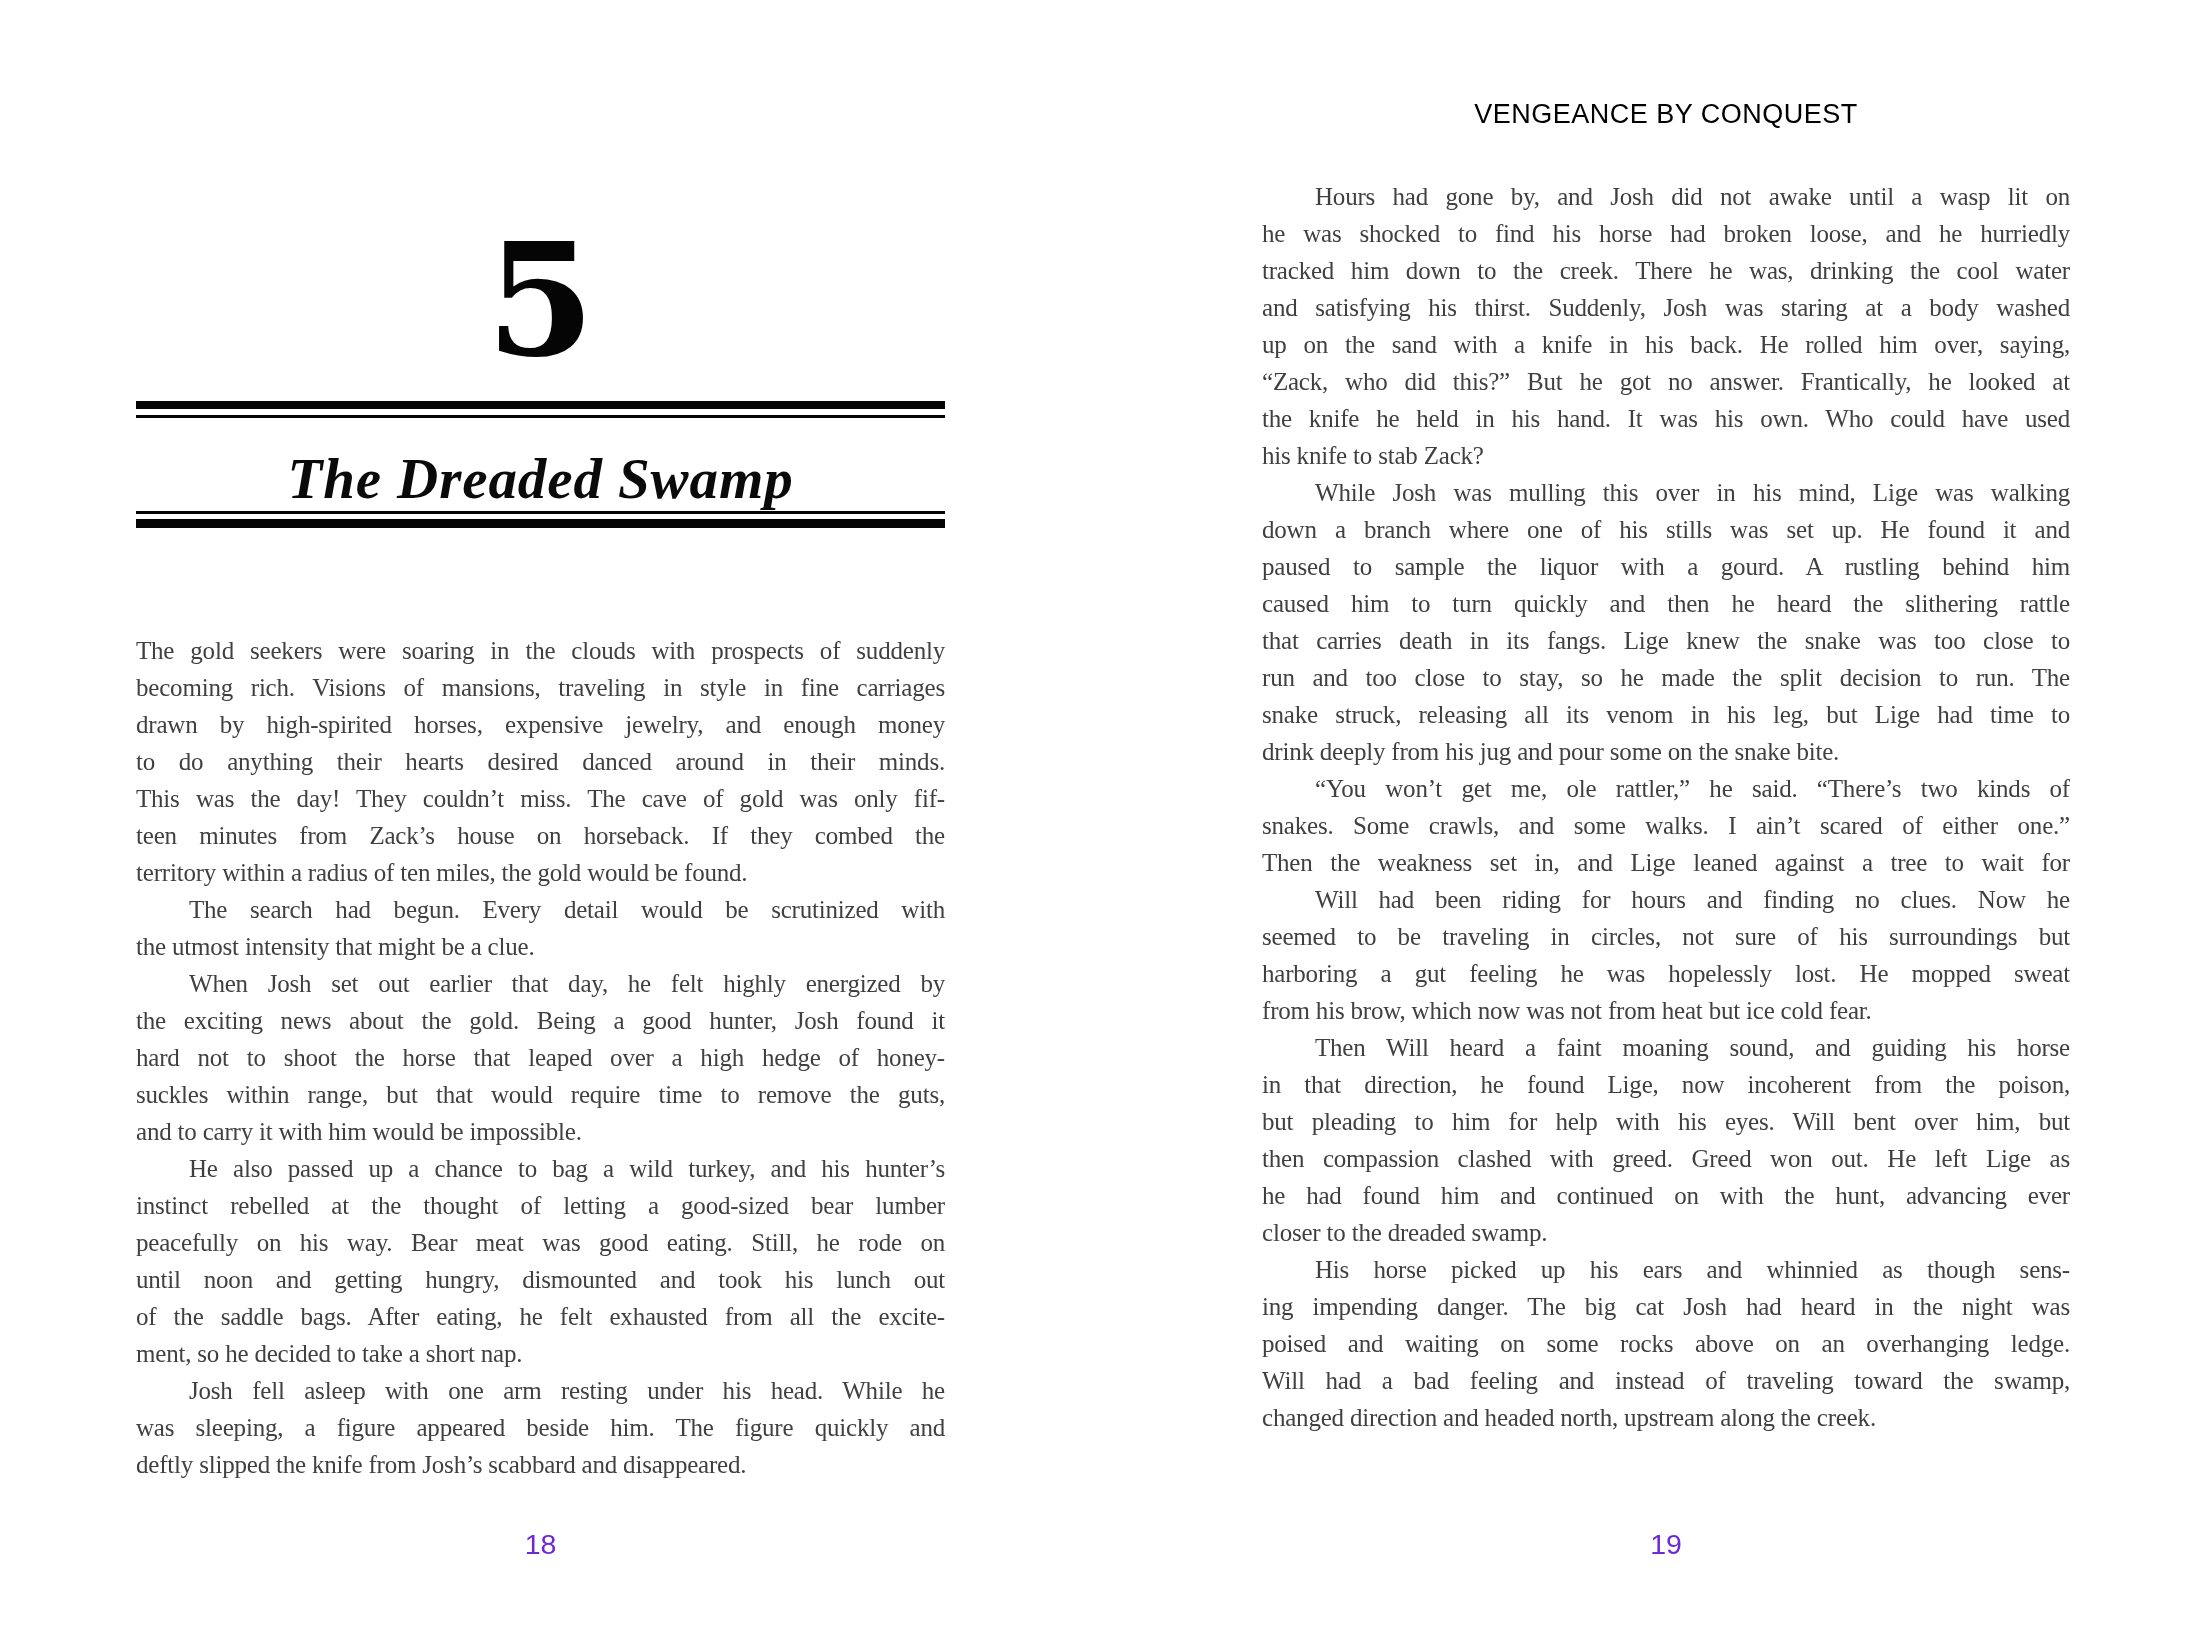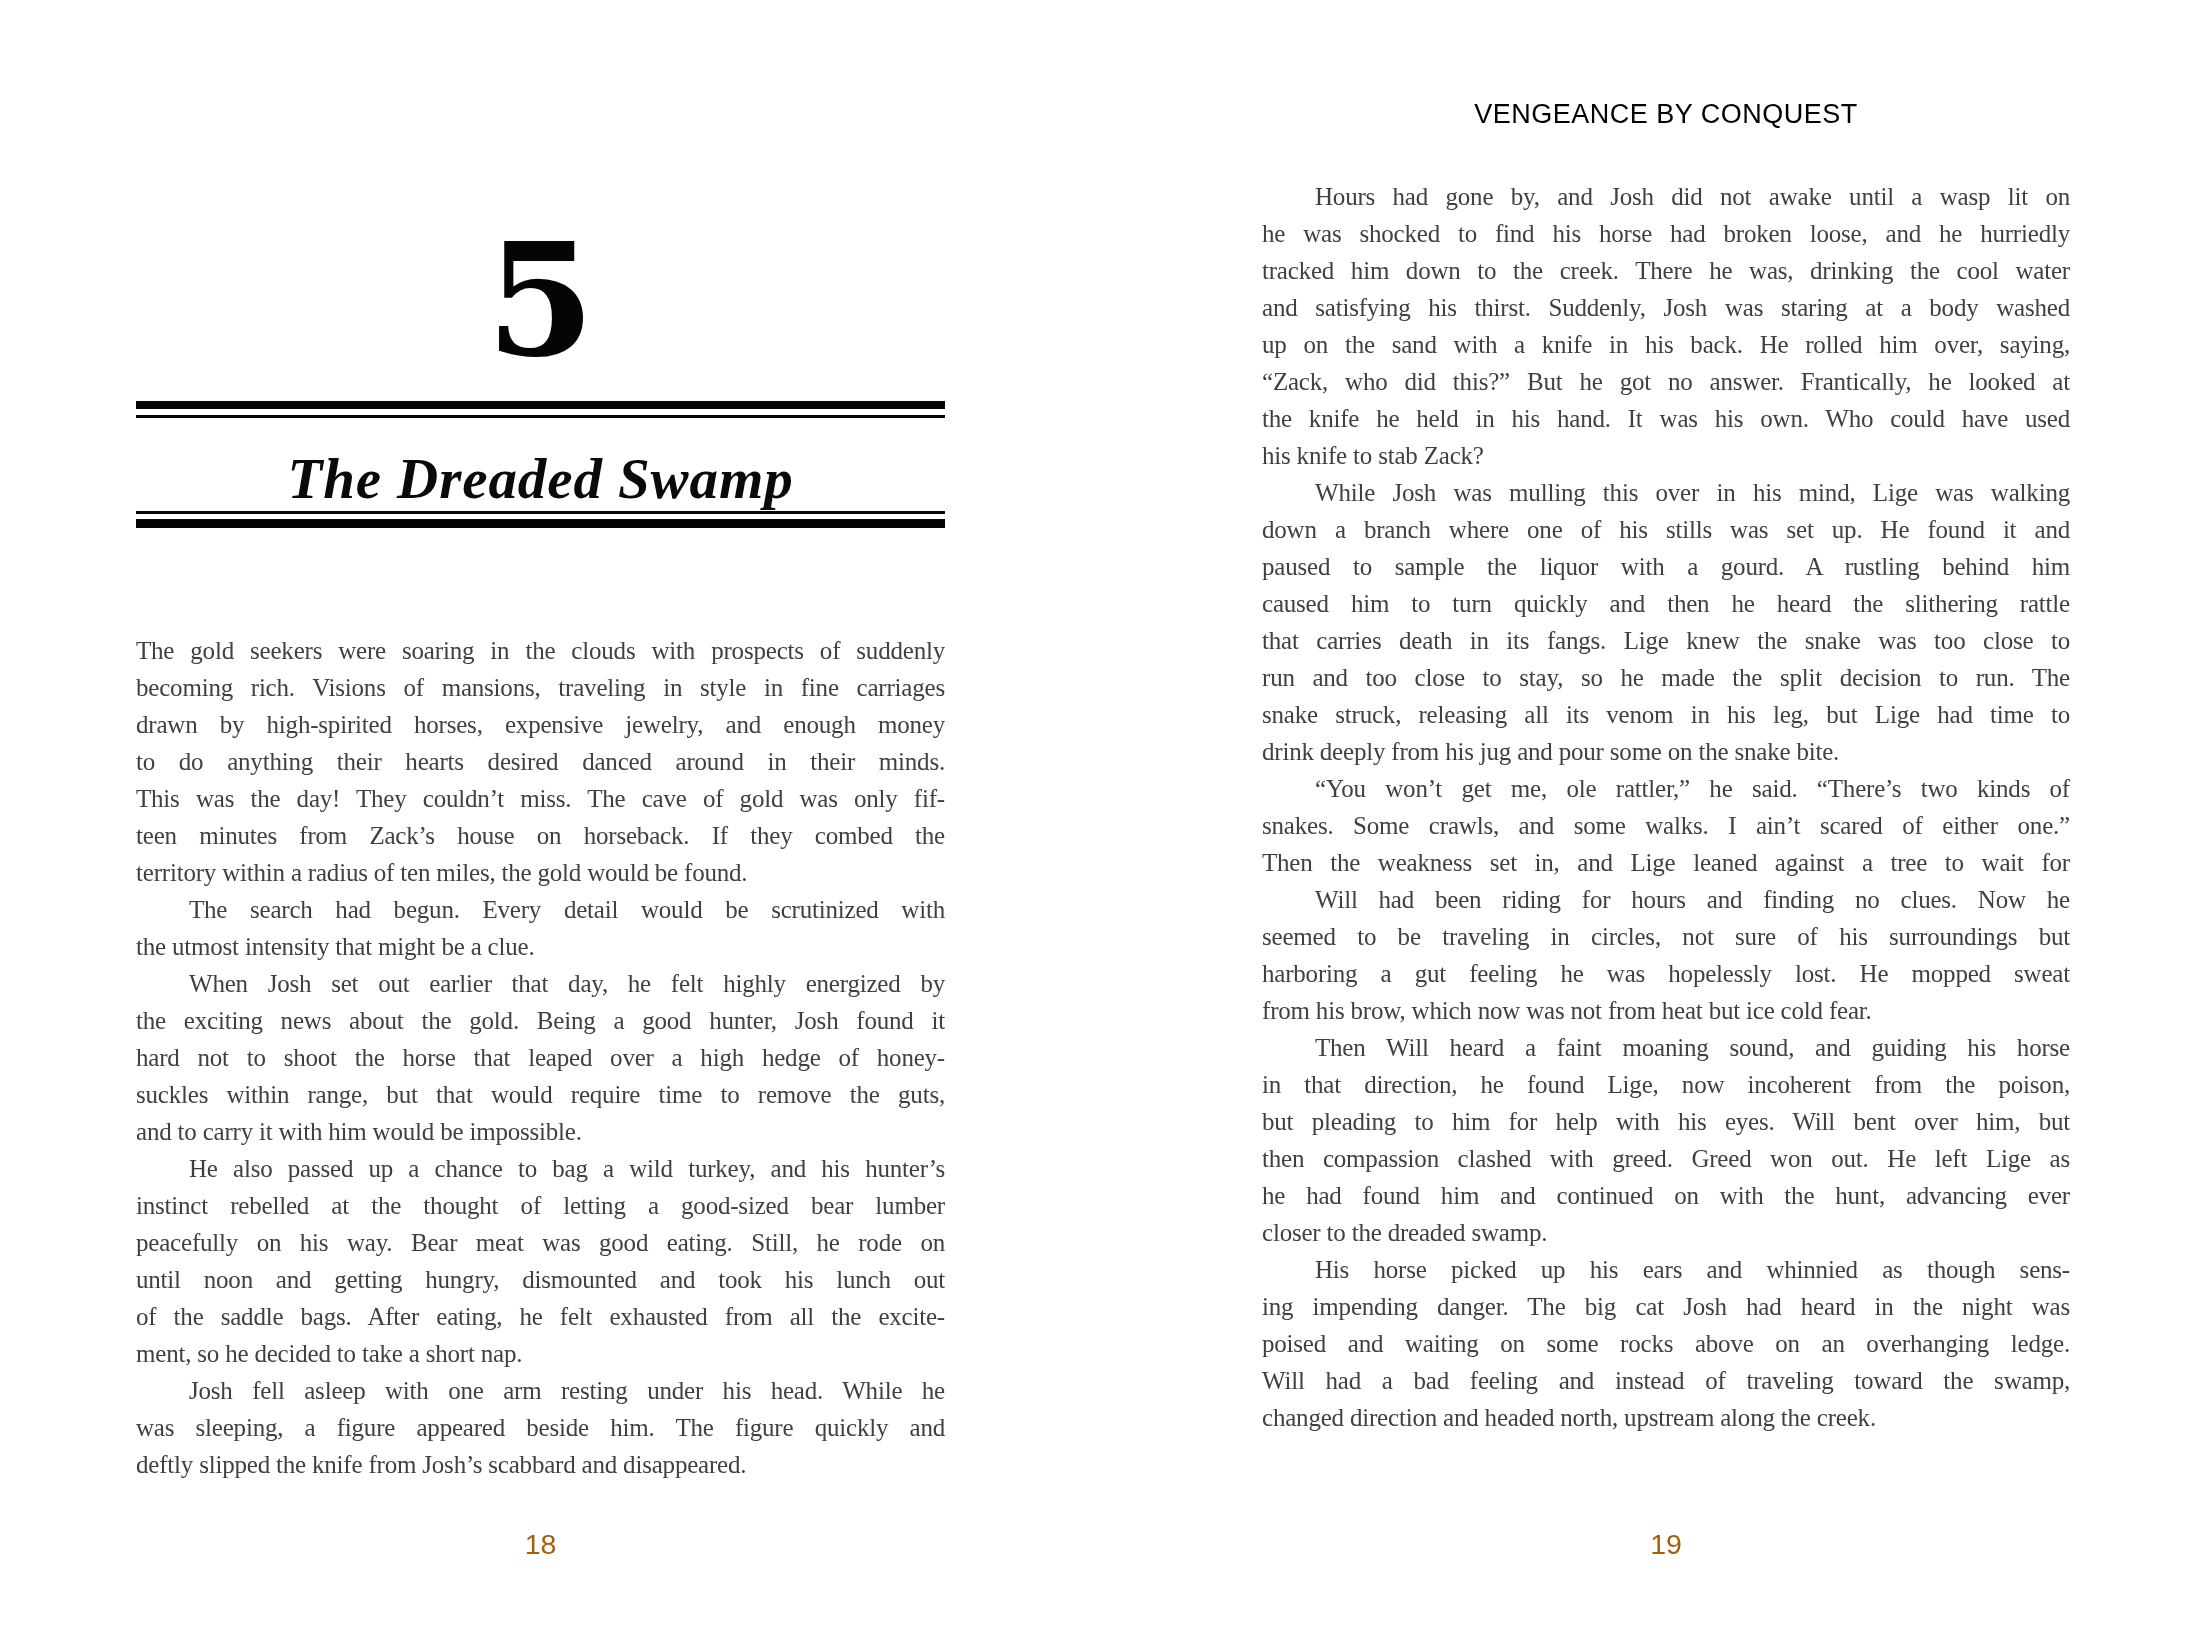--- a/index.html
+++ b/index.html
@@ -65,21 +65,21 @@
     white-space:normal;
   }
   .line.last{text-align-last:left;}
   .line.indent{text-indent:53px;}
 
   
   .page-number{
     position:absolute;top:1526px;left:0;width:100%;
     text-align:center;
     font-family:"Liberation Sans", sans-serif;
-    font-size:28.5px;line-height:37px;color:#a16207;
+    font-size:28.5px;line-height:37px;color:#6d28d9;
   }
 </style>
 </head>
 <body>
 
 <div class="column" id="col-left">
   <div class="chapter-number">5</div>
 
   <div class="rule-group" id="rule-top">
     <div class="rule-thick"></div>

